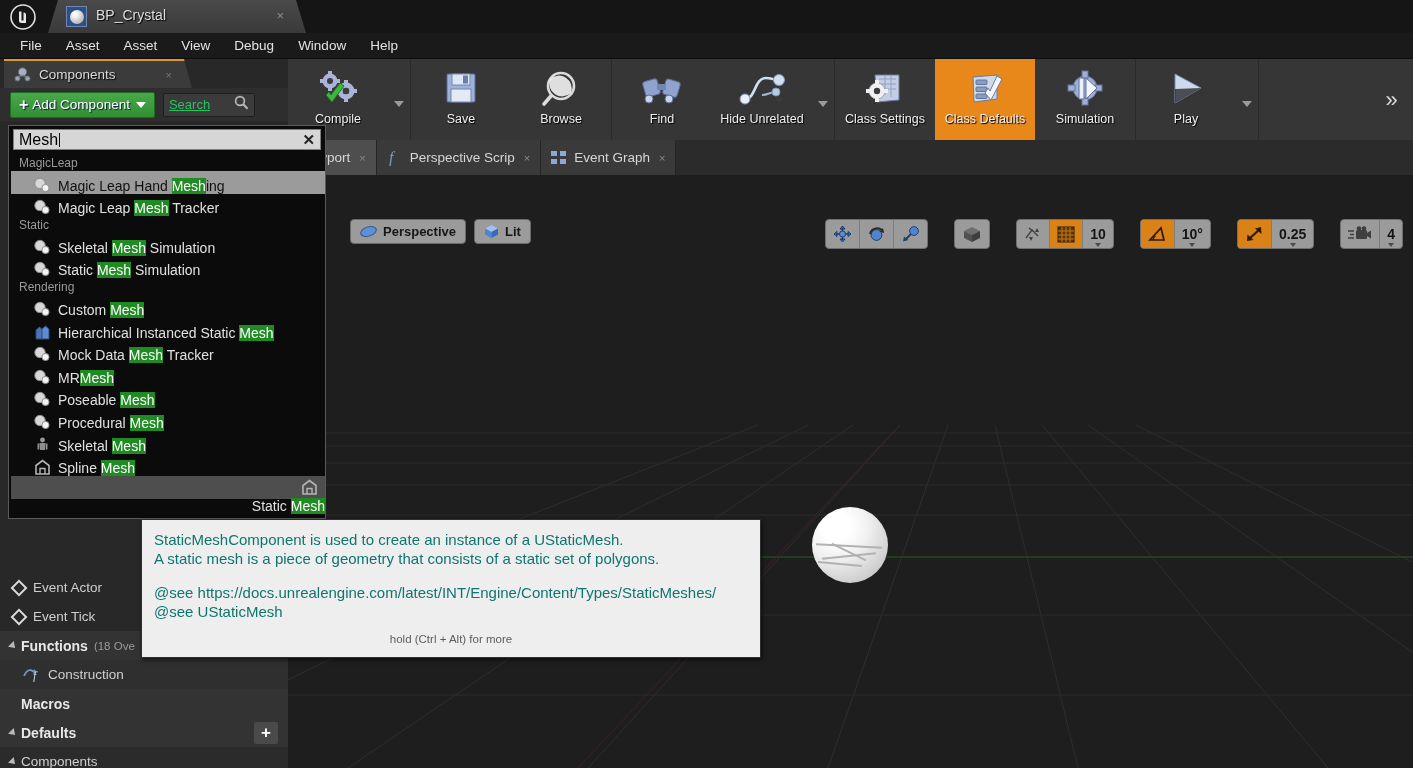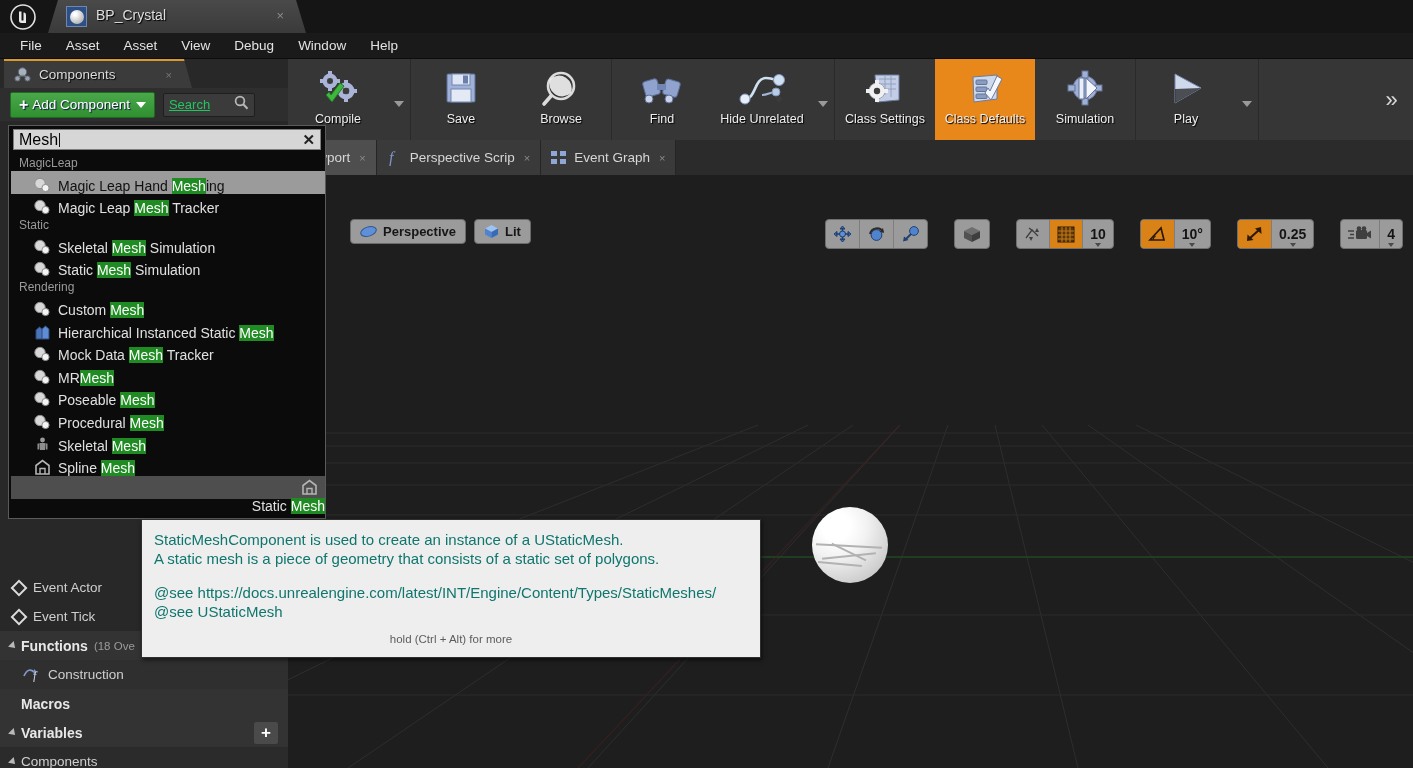--- a/index.html
+++ b/index.html
@@ -398,21 +398,21 @@
         <span>Construction</span>
       </div>
 
       <div class="trow hdr">
         <span style="width:11px"></span>
         <span>Macros</span>
       </div>
 
       <div class="trow hdr">
         <span class="tri"></span>
-        <span>Variables</span>
+        <span>Defaults</span>
         <span class="plusbtn">+</span>
       </div>
 
       <div class="trow" style="background:#2b2b2b;">
         <span class="tri"></span>
         <span>Components</span>
       </div>
 
     </div>
   </div>

